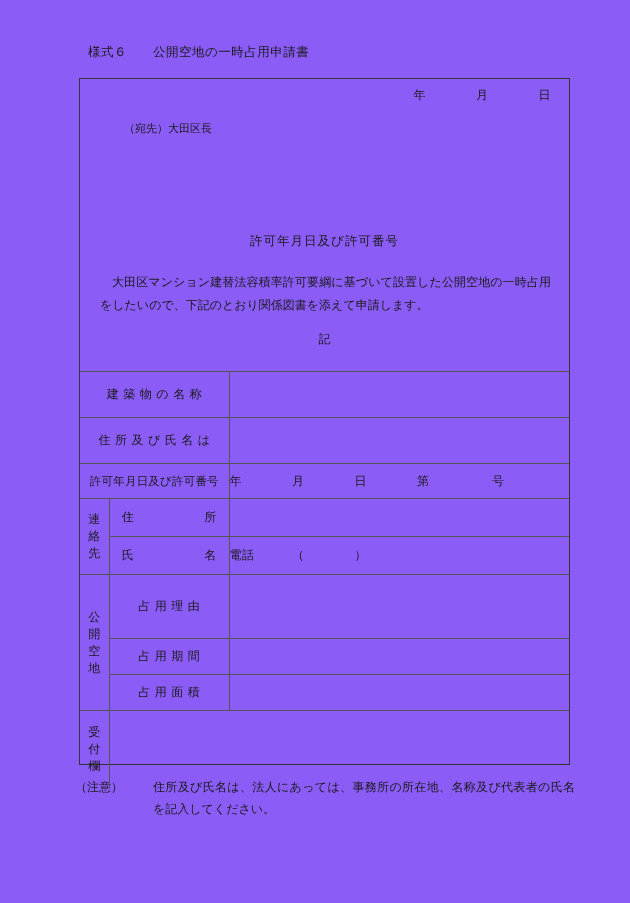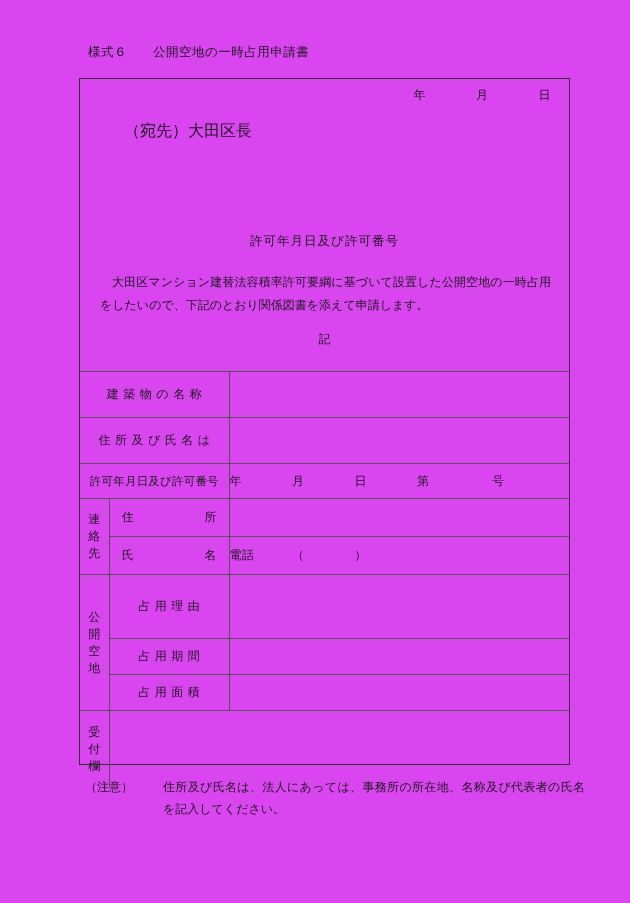--- a/index.html
+++ b/index.html
@@ -14,21 +14,21 @@
     font-family: "DejaVu Serif", "Liberation Serif", serif;
     color: #1a1a1a;
     -webkit-font-smoothing: antialiased;
   }
 
   .page {
     position: absolute;
     left: 0; top: 0;
     width: 630px;
     height: 903px;
-    background: #d946ef;
+    background: #8b5cf6;
   }
 
   
   .form-title {
     position: absolute;
     left: 88px;
     top: 44px;
     font-size: 12.5px;
     letter-spacing: 0.5px;
     white-space: pre;
@@ -58,21 +58,21 @@
     top: 8px;
     font-size: 12px;
     white-space: pre;
     letter-spacing: 0.5px;
   }
 
   .addressee {
     position: absolute;
     left: 44px;
     top: 42px;
-    font-size: 16px;
+    font-size: 11px;
     white-space: pre;
   }
 
   .owner-block {
     position: absolute;
     left: 196px;
     top: 72px;
     font-size: 12px;
     line-height: 19px;
   }
@@ -183,21 +183,21 @@
   .r-addr   { height: 38px; }
   .r-pname  { height: 38px; }
   .r-reason { height: 64px; }
   .r-period { height: 36px; }
   .r-area   { height: 36px; }
   .r-recv   { height: 78px; }
 
   
   .note {
     position: absolute;
-    left: 85px;
+    left: 75px;
     top: 776px;
     width: 500px;
     font-size: 12px;
     line-height: 22px;
   }
   .note-label {
     position: absolute;
     left: 0;
     top: 0;
     white-space: pre;

